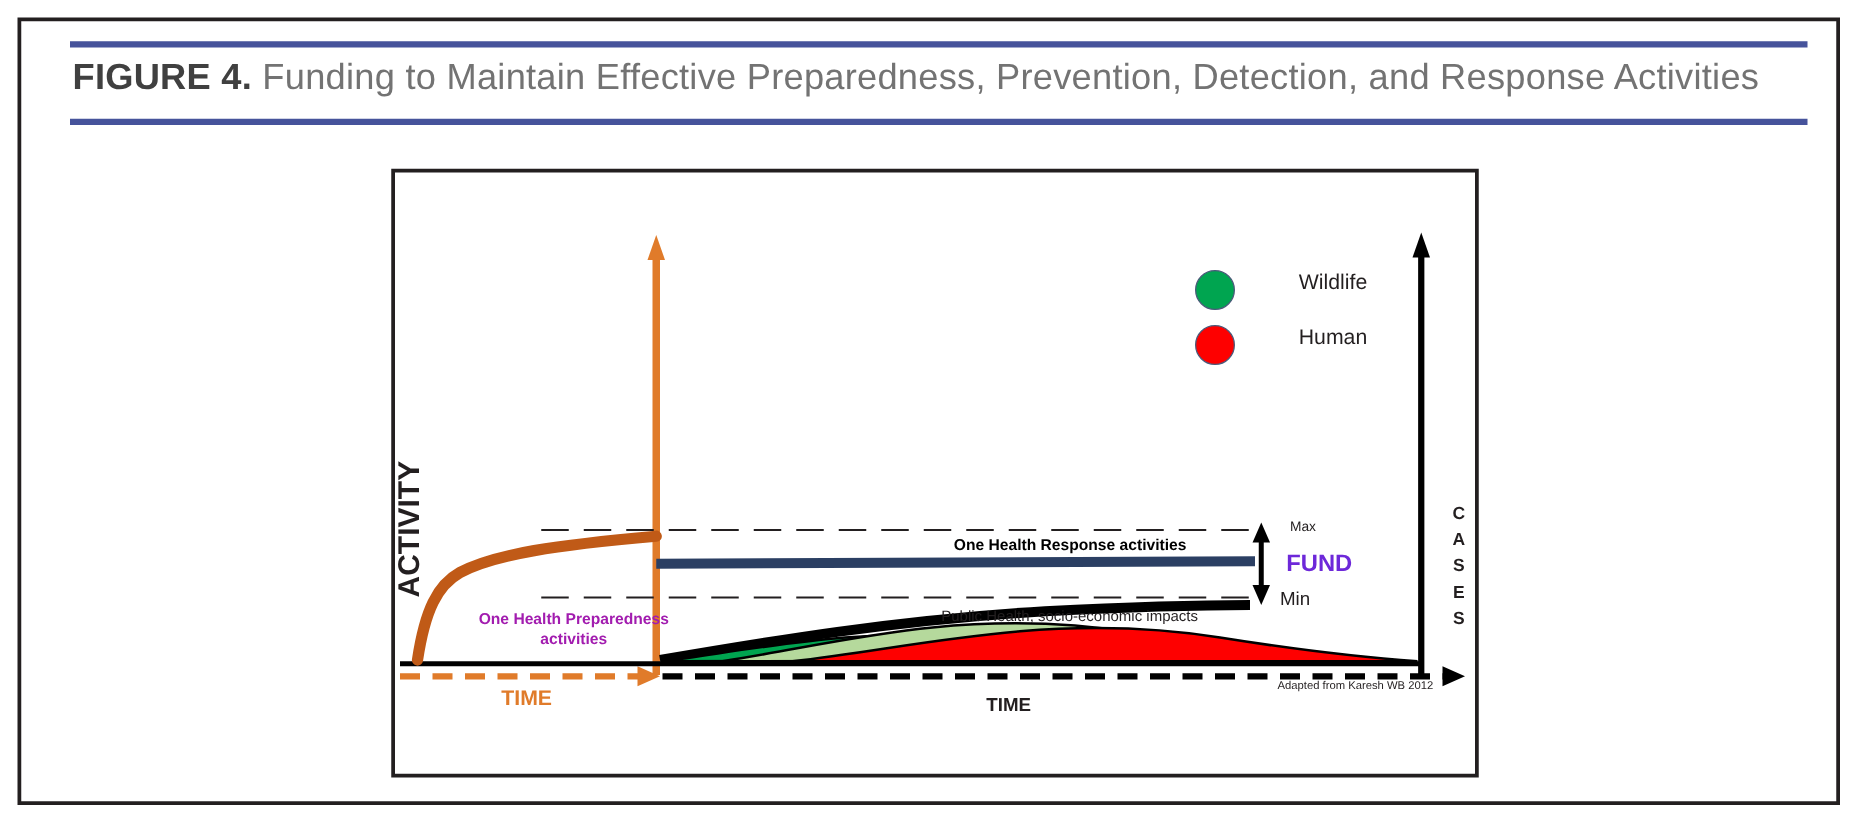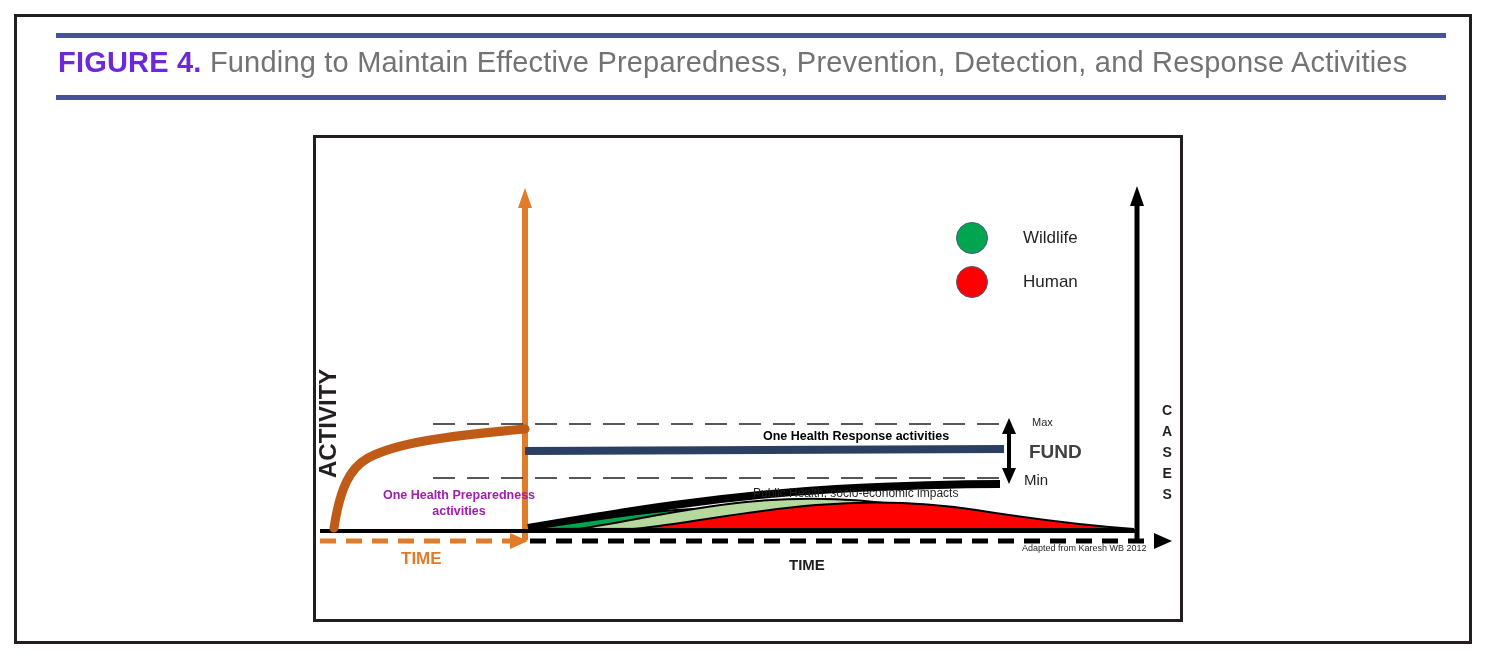--- a/index.html
+++ b/index.html
@@ -8,45 +8,45 @@
 
   
   .outer-frame{position:absolute;left:14px;top:14px;width:1458px;height:630px;border:3px solid #231f20;box-sizing:border-box;}
 
   
   .title-rule{position:absolute;left:56px;width:1390px;height:5px;background:#46539b;}
   .title-rule.top{top:33px;}
   .title-rule.bottom{top:95px;}
   .title-line{position:absolute;left:58px;top:46px;width:1380px;height:44px;white-space:nowrap;
       font-size:29px;color:#231f20;letter-spacing:.2px;}
-  .title-fig{color:#6d28d9;font-weight:bold;}
+  .title-fig{color:#404040;font-weight:bold;}
   .title-rest{color:#737373;}
 
   
   .chart-box{position:absolute;left:313px;top:135px;width:870px;height:487px;border:3px solid #231f20;box-sizing:border-box;background:#ffffff;}
   .plot{position:absolute;left:0;top:0;width:870px;height:487px;}
   .plot svg{position:absolute;left:0;top:0;}
 
   
   .legend{position:absolute;left:640px;top:78px;}
-  .legend-row{display:flex;align-items:center;height:44px;}
+  .legend-row{display:flex;height:44px;gap:16px;}
   .legend-dot{width:32px;height:32px;border-radius:50%;border:1px solid #4b5a7a;box-sizing:border-box;}
   .legend-label{margin-left:35px;font-size:17px;color:#231f20;white-space:nowrap;}
 
   
   .ann{position:absolute;white-space:nowrap;}
   .ann-activity{left:-2px;top:0;font-size:24px;font-weight:bold;color:#231f20;
       transform:rotate(-90deg);transform-origin:left top;}
   .ann-prep{left:48px;top:349px;width:190px;text-align:center;font-size:12.5px;font-weight:bold;
       color:#a21caf;line-height:16px;white-space:normal;}
   .ann-response{left:447px;top:291px;font-size:12.5px;font-weight:bold;color:#000000;}
   .ann-impacts{left:437px;top:348px;font-size:12px;color:#231f20;}
   .ann-max{left:700px;top:278px;font-size:11px;color:#231f20;margin-left:16px;}
   .ann-min{left:708px;top:333px;font-size:15px;color:#231f20;}
-  .ann-fund{left:713px;top:303px;font-size:19px;font-weight:bold;color:#404040;}
+  .ann-fund{left:713px;top:303px;font-size:19px;font-weight:bold;color:#6d28d9;}
   .ann-time-orange{left:85px;top:411px;font-size:17px;font-weight:bold;color:#e07b2a;}
   .ann-time-black{left:473px;top:418px;font-size:15px;font-weight:bold;color:#231f20;}
   .ann-source{left:706px;top:405px;font-size:9px;color:#231f20;}
   .ann-cases{left:846px;top:262px;font-size:14px;font-weight:bold;color:#231f20;
       line-height:21px;text-align:center;}
 </style>
 </head>
 <body>
 
 <div id="page">

